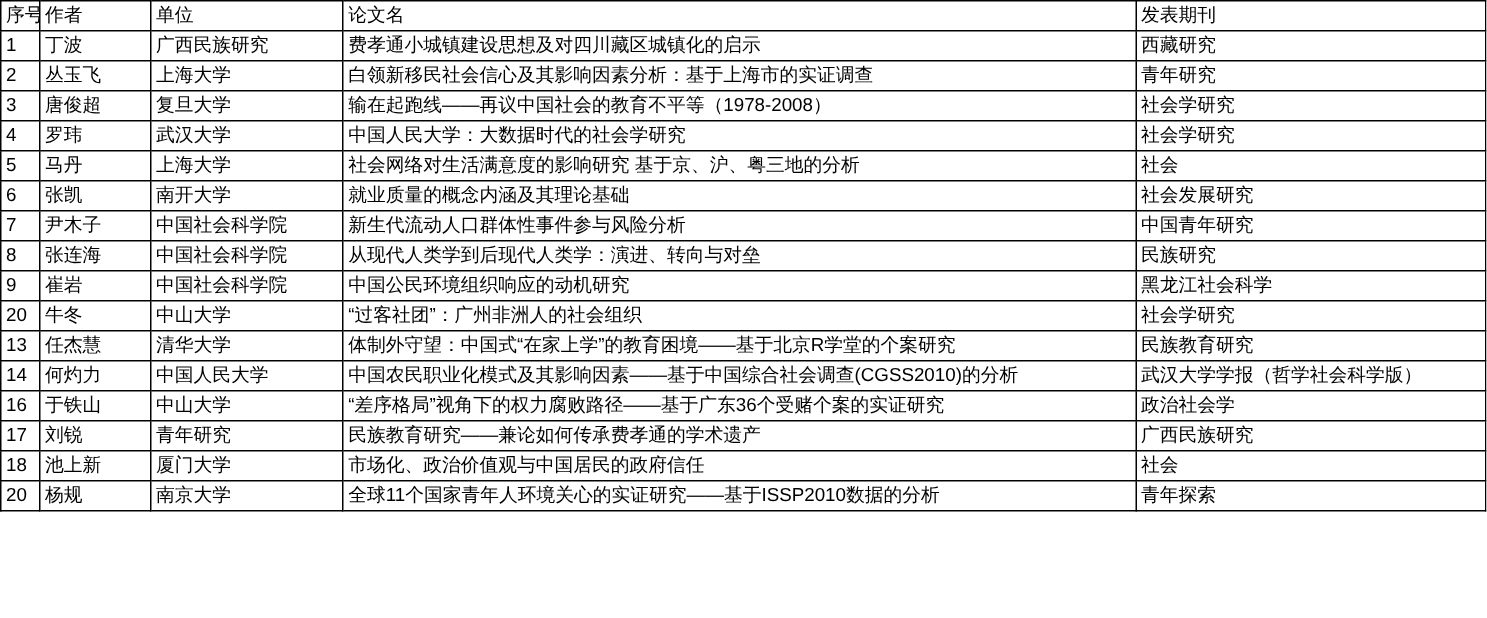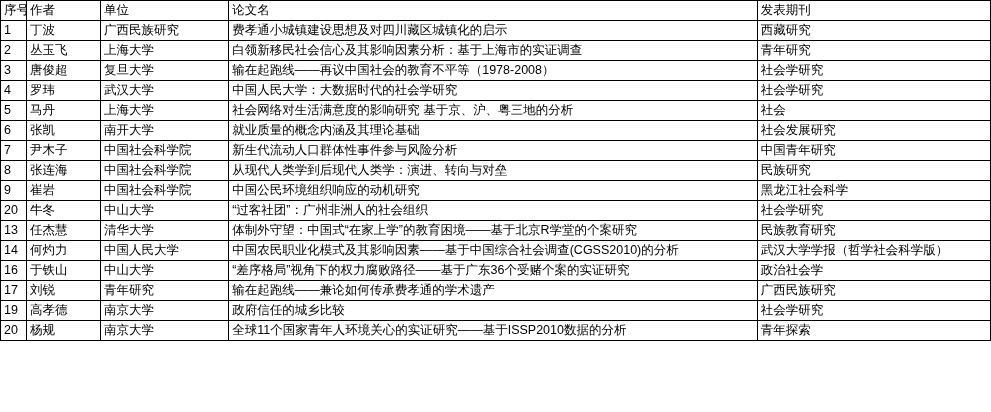--- a/index.html
+++ b/index.html
@@ -150,29 +150,29 @@
         <td class="idx">16</td>
         <td>于铁山</td>
         <td>中山大学</td>
         <td>“差序格局”视角下的权力腐败路径——基于广东36个受赌个案的实证研究</td>
         <td>政治社会学</td>
       </tr>
       <tr>
         <td class="idx">17</td>
         <td>刘锐</td>
         <td>青年研究</td>
-        <td>输在起跑线——兼论如何传承费孝通的学术遗产</td>
+        <td>民族教育研究——兼论如何传承费孝通的学术遗产</td>
         <td>广西民族研究</td>
       </tr>
       <tr>
-        <td class="idx">19</td>
-        <td>高孝德</td>
-        <td>南京大学</td>
-        <td>政府信任的城乡比较</td>
-        <td>社会学研究</td>
+        <td class="idx">18</td>
+        <td>池上新</td>
+        <td>厦门大学</td>
+        <td>市场化、政治价值观与中国居民的政府信任</td>
+        <td>社会</td>
       </tr>
       <tr>
         <td class="idx">20</td>
         <td>杨规</td>
         <td>南京大学</td>
         <td>全球11个国家青年人环境关心的实证研究——基于ISSP2010数据的分析</td>
         <td>青年探索</td>
       </tr>
     </tbody>
 </table>

